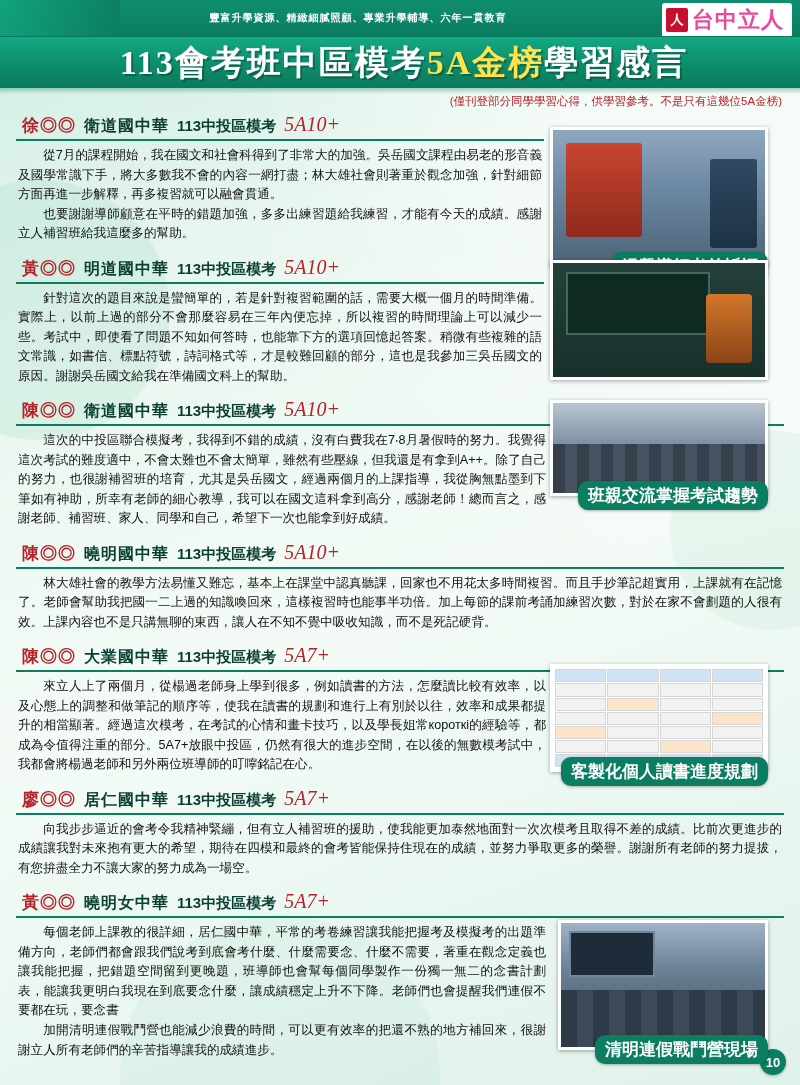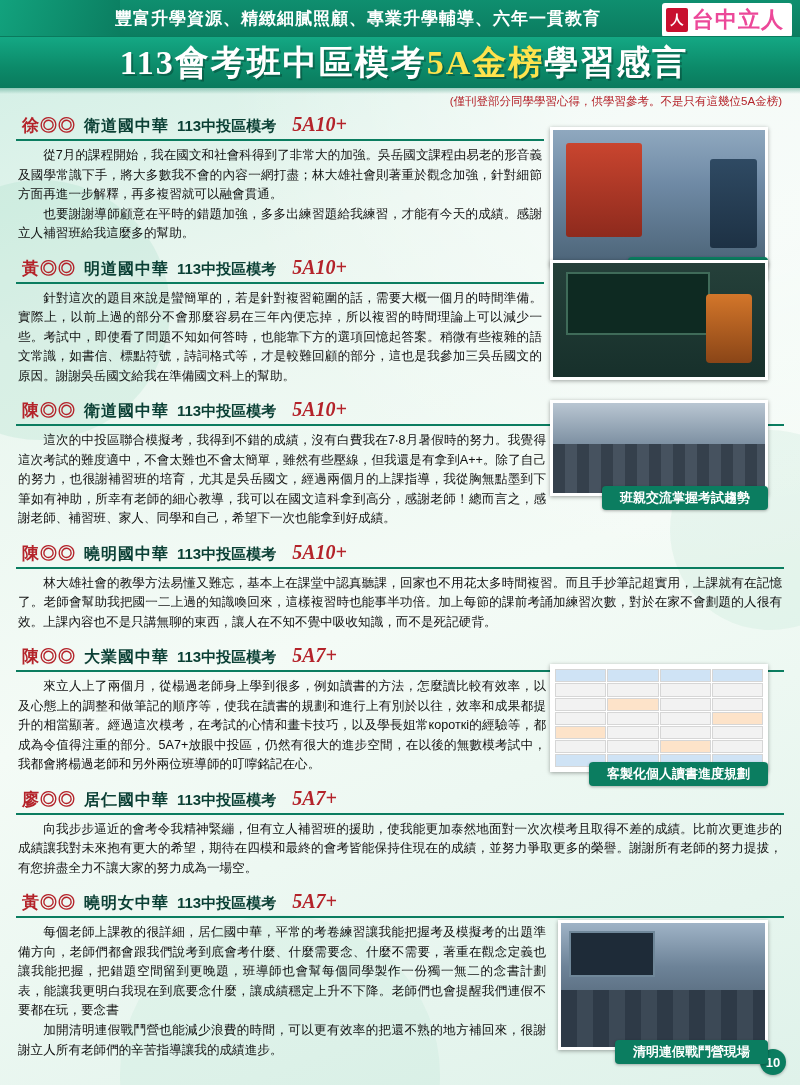--- a/index.html
+++ b/index.html
@@ -31,21 +31,21 @@
     height: 36px;
     background: linear-gradient(180deg, #0f8f6f 0%, #0b7d60 100%);
     display:flex; align-items:center; justify-content:center;
     overflow:hidden;
   }
   .topbar:before {
     content:""; position:absolute; left:0; top:0; bottom:0; width:120px;
     background: linear-gradient(110deg,#12a27d 0%, #0b7d60 100%);
   }
   .topbar-slogan {
-    color:#ffffff; font-size:17px; letter-spacing:1px; font-weight:bold;
+    color:#ffffff; font-size:10px; letter-spacing:1px; font-weight:bold;
     position:relative; z-index:2; margin-right:84px;
   }
   .logo {
     position:absolute; right:8px; top:3px;
     display:flex; align-items:center; gap:4px;
     background:#ffffff; border-radius:3px; padding:2px 8px 2px 4px;
     z-index:3;
   }
   .logo-mark {
     width:22px;height:24px;background:#c8102e;color:#fff;
@@ -85,45 +85,44 @@
   .entry { margin-bottom: 10px; position:relative; }
   .entry-head {
     display:flex; align-items:baseline; gap:8px;
     border-bottom: 2px solid #0b7d60;
     padding: 2px 2px 2px 6px;
   }
   .name { color:#b4232a; font-size:17px; font-weight:bold; letter-spacing:1px; }
   .school { color:#0a3f34; font-size:16px; font-weight:bold; letter-spacing:1px; }
   .exam { color:#0a3f34; font-size:15px; font-weight:bold; letter-spacing:0px; }
   .score {
-    color:#b4232a; font-size:20px; font-weight:bold;
+    color:#b4232a; font-size:20px; font-weight:normal;
     font-family:"Liberation Serif", serif; font-style:italic;
     letter-spacing:0px;
-    margin-left:8px;
   }
   .body-text {
     font-size:12.6px; line-height:1.55; color:#111111;
     text-align:justify; padding: 5px 2px 0 2px;
     text-indent: 0;
   }
   .indent { text-indent: 2em; display:block; }
 
   
   .photo-wrap { position:absolute; }
   .photo {
     width:100%; height:100%;
     border:3px solid #ffffff;
     box-shadow: 0 1px 4px rgba(0,0,0,0.35);
     overflow:hidden; position:relative;
   }
   .caption {
     position:absolute; bottom:-14px; right:0;
     background:#0b7d60; color:#ffffff;
-    font-size:13px; font-weight:bold;
-    padding:3px 18px; border-radius:4px;
+    font-size:17px; font-weight:bold;
+    padding:3px 10px; border-radius:10px;
     white-space:nowrap;
     box-shadow:0 1px 3px rgba(0,0,0,0.3);
   }
 
   
   .ph-a { background: linear-gradient(180deg,#8fa8bf 0%, #6f8aa5 40%, #4c6478 100%); }
   .ph-a:before{content:"";position:absolute;left:6%;top:10%;width:36%;height:70%;background:linear-gradient(180deg,#c9452f,#8e2a1d);border-radius:3px;}
   .ph-a:after{content:"";position:absolute;right:4%;top:22%;width:22%;height:66%;background:linear-gradient(180deg,#2f4a63,#1d3144);border-radius:3px;}
   .ph-b { background: linear-gradient(180deg,#25403a 0%, #17302b 100%); }
   .ph-b:before{content:"";position:absolute;left:6%;top:8%;width:66%;height:52%;background:#0e2a22;border:2px solid #3f6b59;}

